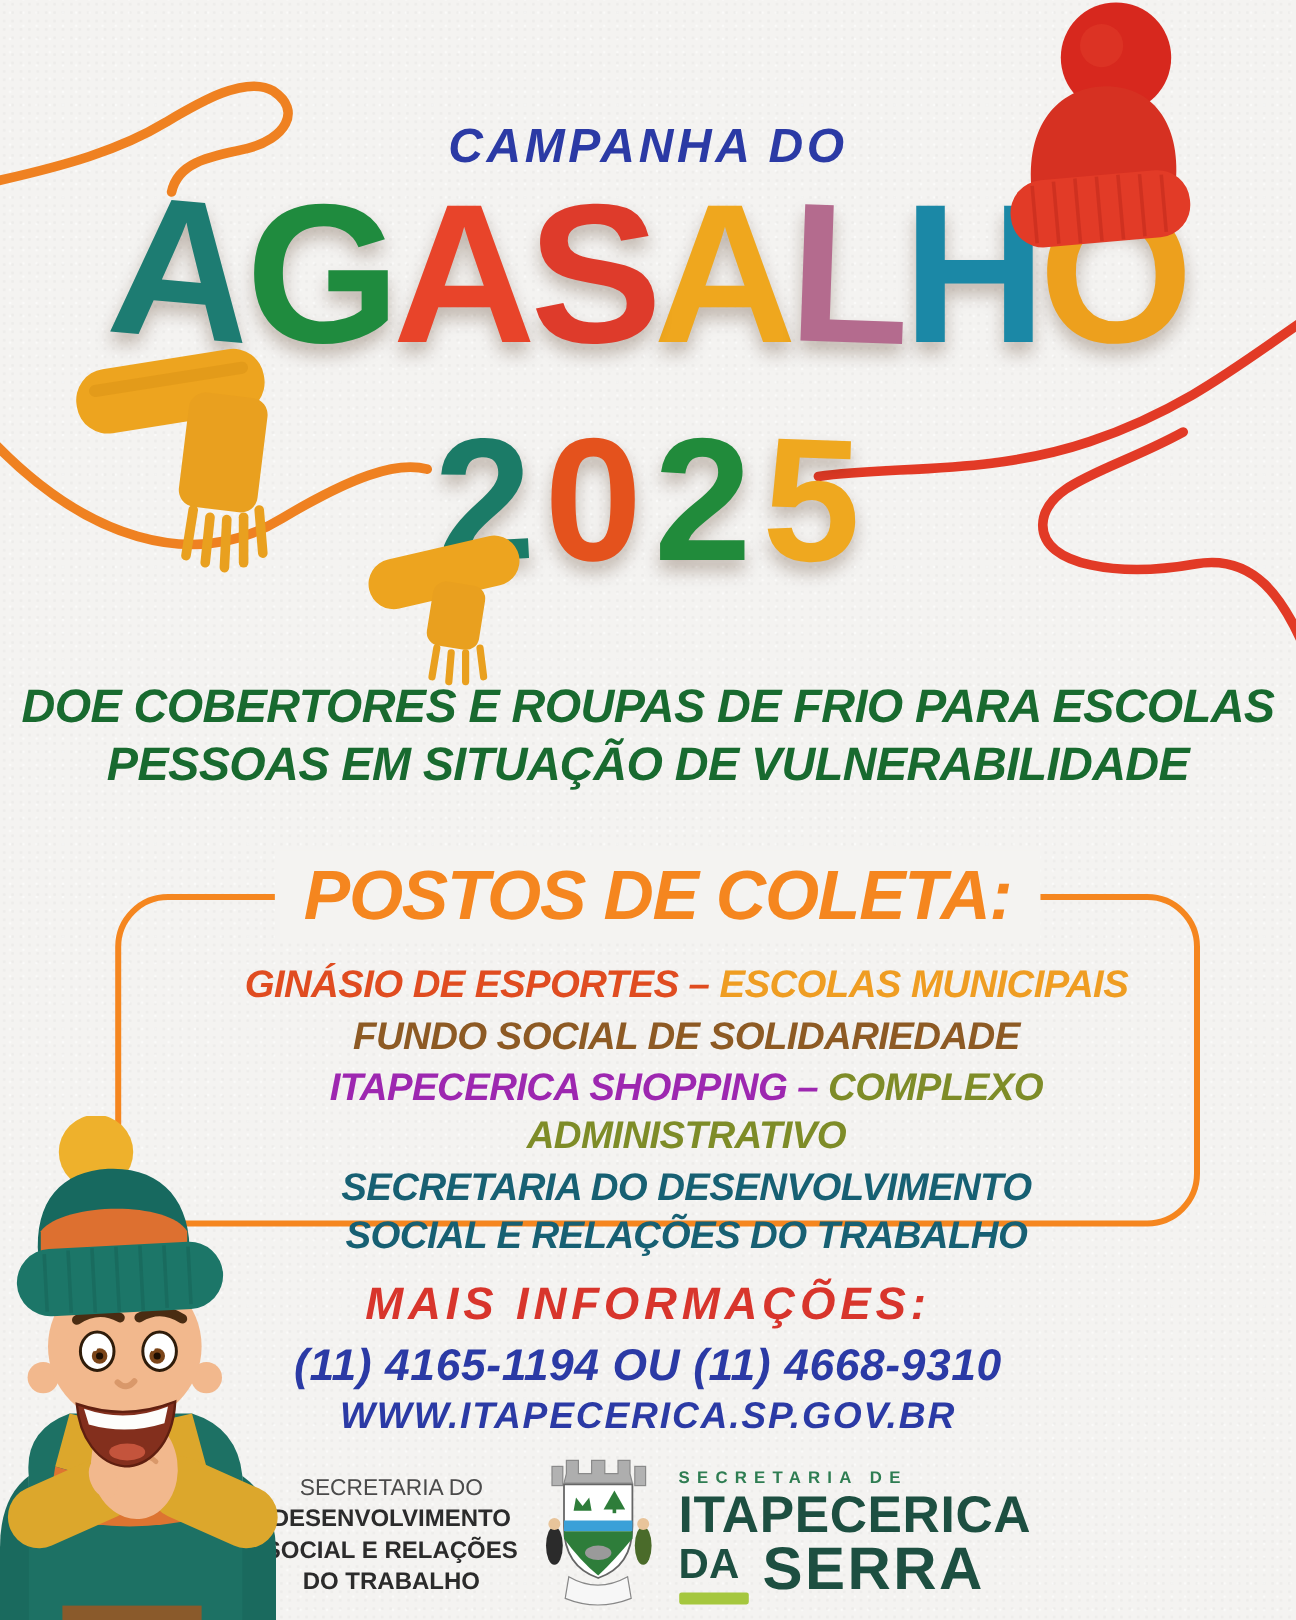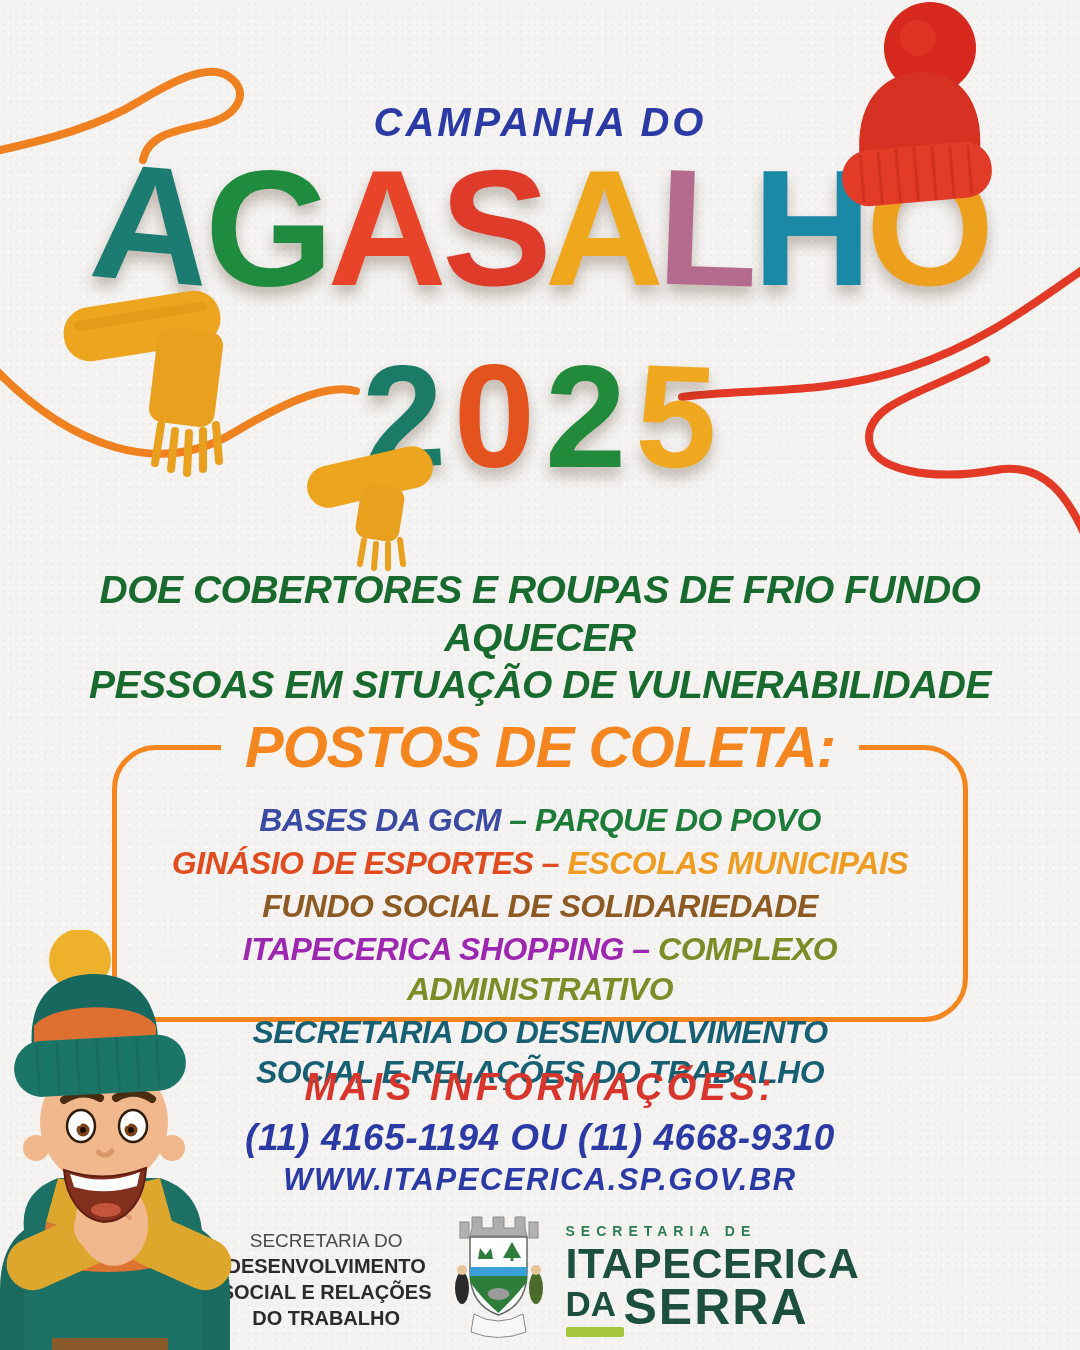--- a/index.html
+++ b/index.html
@@ -49,22 +49,22 @@
   .year-row .knit-letter:nth-child(4){transform:rotate(2deg);}
   .deco{position:absolute;z-index:3;pointer-events:none;}
   
   .message{
     position:absolute;top:566px;left:0;width:100%;text-align:center;
     font-size:39px;font-weight:700;font-style:italic;color:#186a2f;
     line-height:1.22;letter-spacing:-0.5px;z-index:2;
   }
   
   .collect-box{
-    position:absolute;left:112px;top:745px;width:846px;height:267px;
-    border:5px solid #f5861f;border-radius:44px;z-index:1;
+    position:absolute;left:96px;top:745px;width:846px;height:267px;
+    border:5px solid #f5861f;border-radius:44px;z-index:1;padding-left:48px;
   }
   .collect-title{
     position:absolute;top:-41px;left:50%;transform:translateX(-50%);
     background:#f4f3f1;padding:0 24px;white-space:nowrap;
     font-size:58px;font-weight:700;font-style:italic;color:#f5861f;
     letter-spacing:-1px;line-height:76px;
   }
   .collect-lines{padding-top:50px;display:flex;flex-direction:column;gap:3px;}
   .collect-line{
     text-align:center;font-size:32px;font-weight:700;font-style:italic;
@@ -80,21 +80,21 @@
   .footer{
     position:absolute;left:0;right:0;top:1212px;z-index:2;
     display:flex;justify-content:center;align-items:center;gap:20px;
   }
   .secretariat{text-align:center;color:#2b2b2b;font-size:20px;line-height:1.3;font-weight:700;}
   .secretariat .light{font-weight:400;color:#4a4a4a;font-size:19px;}
   .crest{flex:0 0 auto;}
   .prefecture{display:flex;flex-direction:column;align-items:flex-start;}
   .pref-kicker{color:#2e7d52;font-weight:700;font-size:14px;letter-spacing:6px;margin-bottom:3px;}
   .pref-line1{color:#1d4f41;font-weight:700;font-size:43px;line-height:1.0;letter-spacing:0.5px;}
-  .pref-line2{display:flex;align-items:flex-start;margin-top:2px;}
+  .pref-line2{display:flex;align-items:flex-start;gap:12px;margin-top:2px;}
   .pref-da{display:flex;flex-direction:column;}
   .pref-da-text{font-size:35px;font-weight:700;color:#1d4f41;line-height:0.95;}
   .pref-bar{height:10px;background:#a5c73e;border-radius:2px;margin-top:6px;width:58px;}
   .pref-serra{font-size:50px;font-weight:700;color:#1d4f41;line-height:0.82;letter-spacing:2px;}
   
   .mascot{position:absolute;left:-6px;bottom:0;z-index:6;}
 </style>
 </head>
 <body>
 
@@ -167,28 +167,27 @@
     <rect x="60" y="48" width="44" height="54" rx="11" fill="#e9a01f" transform="rotate(9 82 75)"></rect>
     <g stroke="#e9a01f" stroke-width="6" stroke-linecap="round">
       <line x1="66" y1="102" x2="62" y2="126"></line>
       <line x1="78" y1="106" x2="76" y2="130"></line>
       <line x1="90" y1="106" x2="90" y2="130"></line>
       <line x1="102" y1="102" x2="105" y2="126"></line>
     </g>
   </svg>
 
   <div class="message">
-    <div>DOE COBERTORES E ROUPAS DE FRIO FUNDO AQUECER</div>
+    <div>DOE COBERTORES E ROUPAS DE FRIO PARA ESCOLAS</div>
     <div>PESSOAS EM SITUAÇÃO DE VULNERABILIDADE</div>
   </div>
 
   <div class="collect-box">
     <div class="collect-title">POSTOS DE COLETA:</div>
     <div class="collect-lines">
-        <div class="collect-line"><span style="color: rgb(59, 74, 162);">BASES DA GCM </span><span style="color: rgb(29, 124, 57);">– </span><span style="color: rgb(29, 124, 57);">PARQUE DO POVO</span></div>
         <div class="collect-line"><span style="color: rgb(224, 76, 32);">GINÁSIO DE ESPORTES </span><span style="color: rgb(224, 76, 32);">– </span><span style="color: rgb(239, 157, 34);">ESCOLAS MUNICIPAIS</span></div>
         <div class="collect-line"><span style="color: rgb(141, 90, 36);">FUNDO SOCIAL DE SOLIDARIEDADE</span></div>
         <div class="collect-line"><span style="color: rgb(157, 39, 176);">ITAPECERICA SHOPPING </span><span style="color: rgb(157, 39, 176);">– </span><span style="color: rgb(126, 140, 40);">COMPLEXO ADMINISTRATIVO</span></div>
         <div class="collect-line"><span style="color: rgb(23, 96, 115);">SECRETARIA DO DESENVOLVIMENTO SOCIAL E RELAÇÕES DO TRABALHO</span></div>
       </div>
   </div>
 
   <div class="info">
     <div class="info-title">MAIS INFORMAÇÕES:</div>
     <div class="info-phones">(11) 4165-1194 OU (11) 4668-9310</div>

